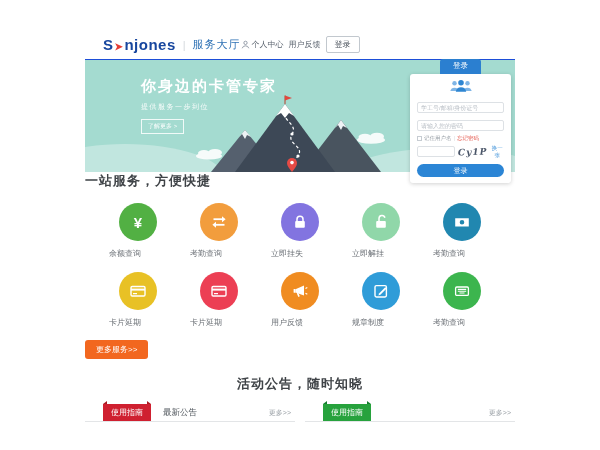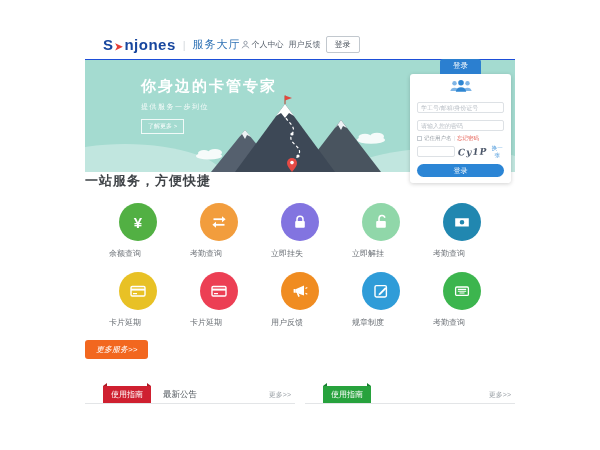--- a/index.html
+++ b/index.html
@@ -51,21 +51,21 @@
   .login-submit { width:100%; height:13px; margin-top:4px; background:#2b85d5; border:none; border-radius:7px; color:#fff; font-size:7px; cursor:pointer; }
 
   
   .services { text-align:left; }
   .section-title { font-size:13px; font-weight:bold; color:#3f4347; letter-spacing:1px; }
   .svc-row { display:flex; justify-content:space-between; padding:0 24px; margin-top:13px; }
   .svc { width:58px; cursor:pointer; }
   .svc-circle { width:38px; height:38px; border-radius:50%; margin:0 auto; display:flex; align-items:center; justify-content:center; }
   .svc-label { font-size:8px; color:#6b7076; margin-top:7px; }
   .yen-glyph { color:#fff; font-size:15px; font-weight:bold; }
-  .more-btn { display:inline-block; margin:12px 0 12px; background:#f2671f; color:#fff; font-size:8px; padding:4px 11px; border-radius:3px; cursor:pointer;font-style:italic; }
+  .more-btn { display:inline-block; margin:12px 0 12px; background:#f2671f; color:#fff; font-size:8px; padding:4px 11px; border-radius:3px; cursor:pointer; }
 
   
   .announce { text-align:center; padding-top:4px; }
   .ann-cols { display:flex; gap:10px; margin-top:11px; text-align:left; }
   .ann-col { flex:1; }
   .col-header { display:flex; align-items:center; border-bottom:1px solid #e3e5e7; height:18px; }
   .ribbon { position:relative; color:#fff; font-size:8px; padding:3px 8px; margin-left:18px; cursor:pointer; }
   .ribbon::before, .ribbon::after { content:""; position:absolute; top:-3px; border-style:solid; }
   .ribbon-red::before { left:0; border-width:0 0 3px 4px; border-color:transparent transparent #a81a22 transparent; }
   .ribbon-red::after { right:0; border-width:0 4px 3px 0; border-color:transparent transparent #a81a22 transparent; }
@@ -265,20 +265,21 @@
             </svg>
         </div>
         <div class="svc-label">考勤查询</div>
       </div>
     </div>
 
     <span class="more-btn">更多服务&gt;&gt;</span>
   </div>
 
   <div class="announce">
+    <div class="section-title">活动公告，随时知晓</div>
     <div class="ann-cols">
       <div class="ann-col">
         <div class="col-header">
           <span class="ribbon ribbon-red" style="background-color: rgb(207, 32, 48);">使用指南</span>
           <span class="col-tab">最新公告</span>
           <span class="col-more">更多&gt;&gt;</span>
         </div>
 
       </div>
       <div class="ann-col">

